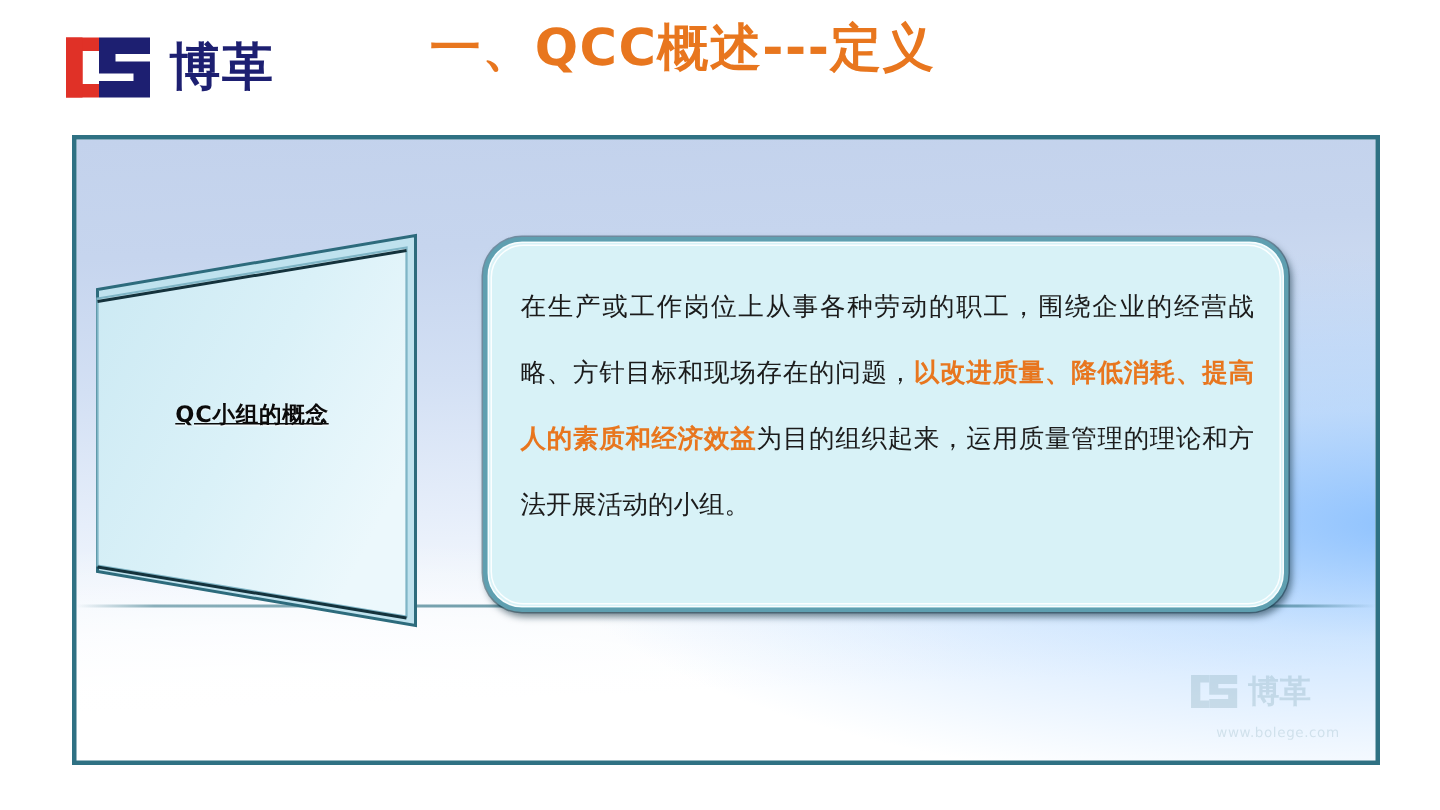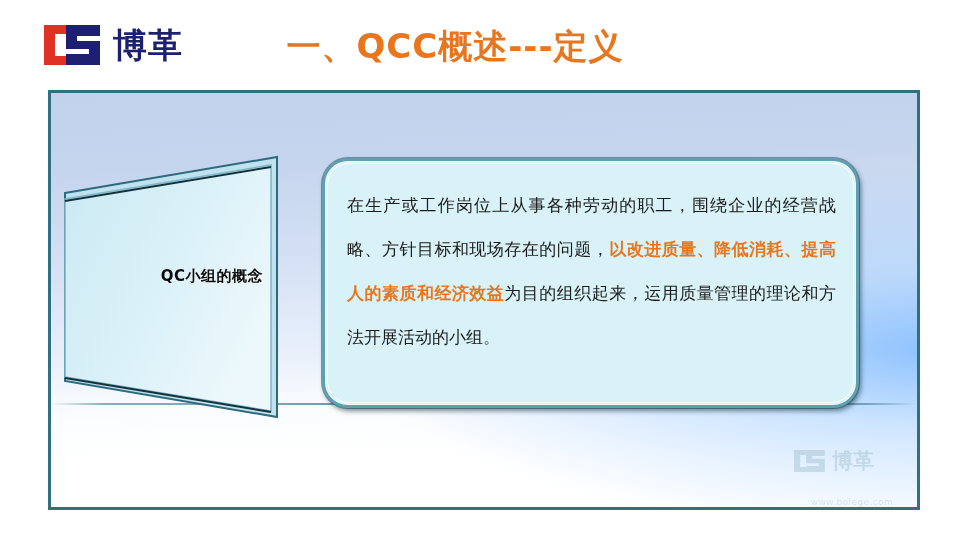--- a/index.html
+++ b/index.html
@@ -52,21 +52,21 @@
     font-weight: 700;
     letter-spacing: 1px;
     color: #1d1f71;
     line-height: 44px;
     white-space: nowrap;
   }
 
   .slide-title {
     position: absolute;
     left: 0;
-    top: 24px;
+    top: 9px;
     width: 800px;
     text-align: center;
     font-family: "DejaVu Sans", sans-serif;
     font-size: 34px;
     font-weight: 700;
     color: #E8761E;
     letter-spacing: 1px;
     text-shadow: 0 1px 0 rgba(255,255,255,0.8);
     padding-left: 110px;
     box-sizing: border-box;
@@ -126,27 +126,28 @@
     top: 58px;
     width: 236px;
     height: 272px;
   }
   .trapezoid svg { display: block; overflow: visible; }
   .trap-label {
     position: absolute;
     left: 14px;
     top: 116px;
     width: 190px;
-    text-align: right;
+    text-align: center;
     font-family: "DejaVu Sans", sans-serif;
     font-size: 15px;
     font-weight: 700;
     color: #0b0b0b;
     letter-spacing: 0.5px;
     text-shadow: 0 1px 1px rgba(255,255,255,0.75);
+    text-decoration: underline;
   }
 
   
   .text-panel {
     position: absolute;
     left: 271px;
     top: 65px;
     width: 537px;
     height: 250px;
     border-radius: 26px;
@@ -209,21 +210,21 @@
     color: #7fa6b4;
     line-height: 28px;
     white-space: nowrap;
   }
   .wm-url {
     font-family: "DejaVu Sans", sans-serif;
     font-size: 9px;
     letter-spacing: 0.4px;
     color: #8fb2bf;
     text-align: center;
-    margin-top: 16px;
+    margin-top: 3px;
   }
 </style>
 </head>
 <body>
 
 <div id="slide">
 
   <div class="header">
 
     <div class="logo">

